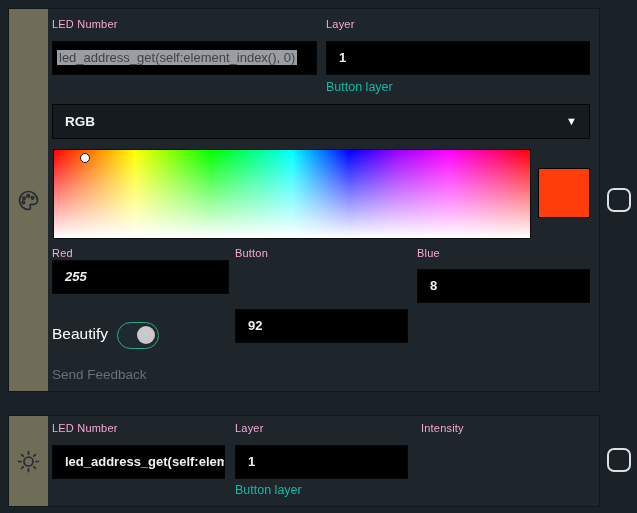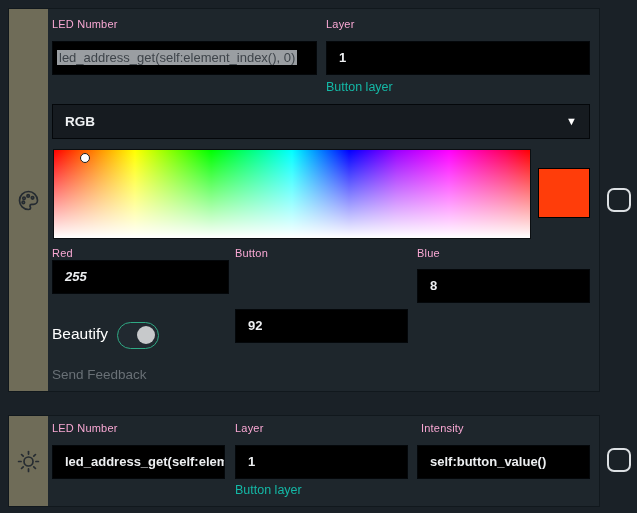--- a/index.html
+++ b/index.html
@@ -151,16 +151,15 @@
   </div>
 
   <div class="field-label" style="left:43px;top:6px;">LED Number</div>
   <div class="tinput" style="left:43px;top:29px;width:173px;">led_address_get(self:element_index(), 0)</div>
 
   <div class="field-label" style="left:226px;top:6px;">Layer</div>
   <div class="tinput" style="left:226px;top:29px;width:173px;">1</div>
   <div class="helper" style="left:226px;top:67px;">Button layer</div>
 
   <div class="field-label" style="left:412px;top:6px;">Intensity</div>
-  <div class="tinput" style="left:408px;top:29px;width:173px;">self:button_value()</div>
 </div>
 
 <div class="checkbox" id="checkbox-2"></div>
 
 </body></html>

